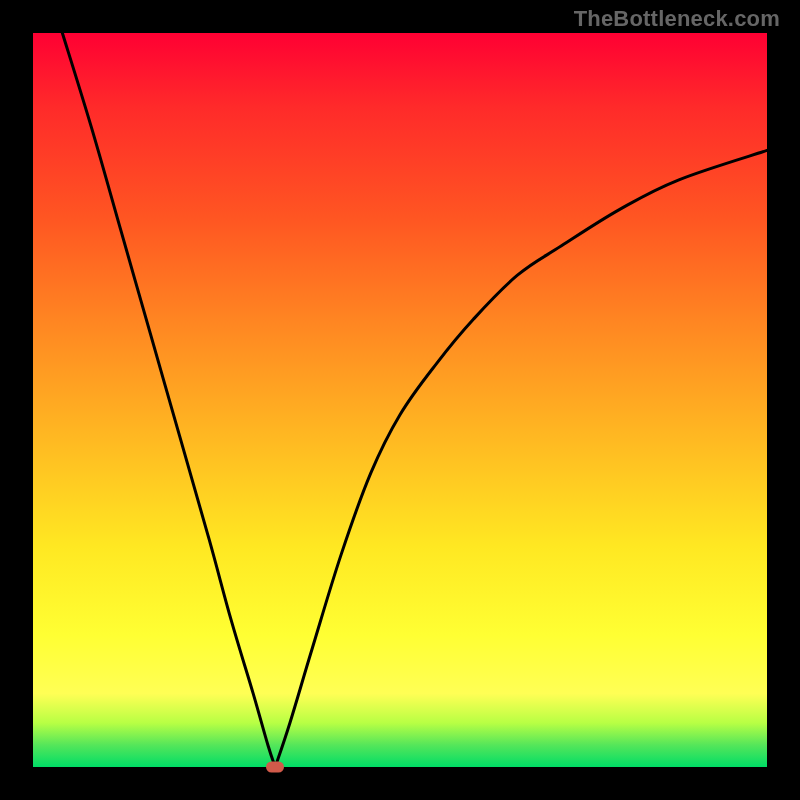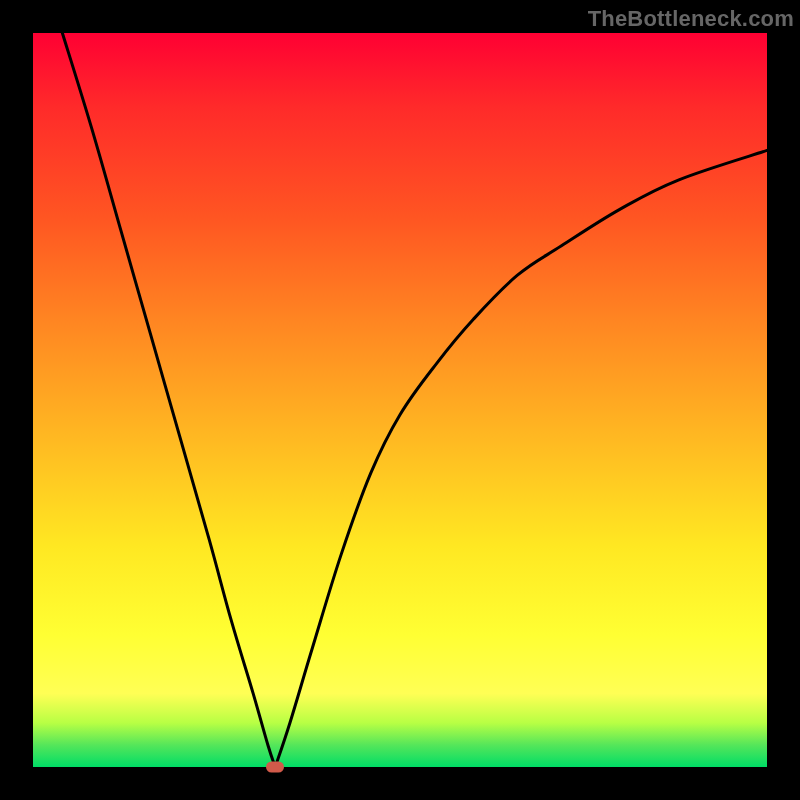--- a/index.html
+++ b/index.html
@@ -35,21 +35,21 @@
       #ffff33 82%,
       #ffff55 90%,
       #b8ff44 94%,
       #55e65a 97%,
       #00dd66 100%
     );
   }
   .watermark {
     position: absolute;
     top: 6px;
-    right: 6px;
+    right: 20px;
     color: #666666;
     font-size: 22px;
     font-weight: 600;
     letter-spacing: 0.2px;
     user-select: none;
     text-align: right;
   }
   svg.curve {
     position: absolute;
     left: 0;

